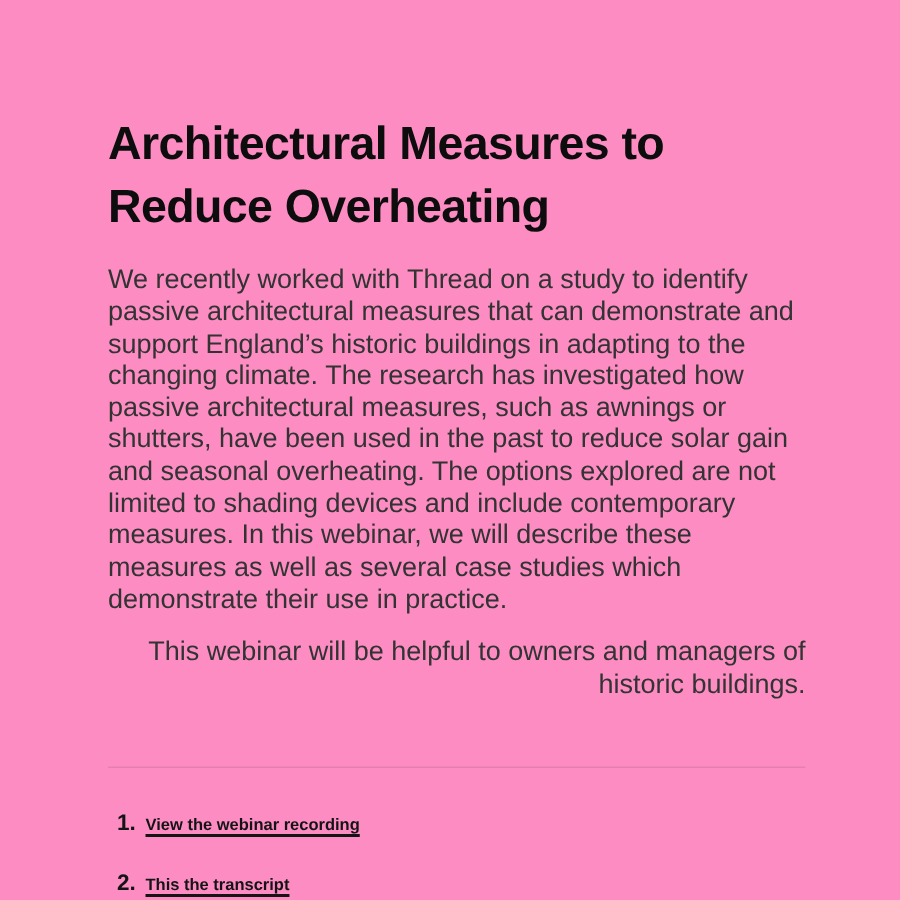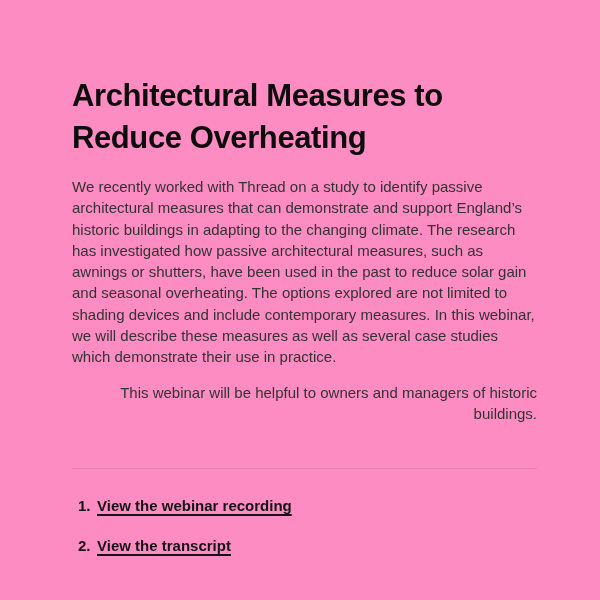--- a/index.html
+++ b/index.html
@@ -19,21 +19,21 @@
   .page-title {
     margin: 0;
     font-size: 31px;
     line-height: 42px;
     font-weight: 800;
     letter-spacing: -0.4px;
     color: #0D0D0D;
   }
   .body-paragraph {
     margin: 0;
-    font-size: 15px;
+    font-size: 18px;
     line-height: 21.3px;
     color: #333333;
   }
   .paragraph-1 { margin-top: 17px; }
   .paragraph-2 { margin-top: 14px; text-align: right; }
   .divider {
     margin-top: 44px;
     height: 1px;
     background: rgba(0, 0, 0, 0.09);
   }
@@ -48,21 +48,21 @@
     height: 20px;
   }
   .item-number {
     width: 19px;
     flex: 0 0 19px;
     font-size: 15px;
     font-weight: 700;
     color: #141414;
   }
   .item-link {
-    font-size: 15px;
+    font-size: 11px;
     font-weight: 700;
     color: #141414;
     text-decoration: underline;
     text-decoration-thickness: 1.5px;
     text-underline-offset: 3px;
     cursor: pointer;
   }
 </style>
 </head>
 <body>
@@ -79,18 +79,18 @@
 
   <div class="link-list">
 
     <div class="link-list-item">
       <span class="item-number">1.</span>
       <a class="item-link">View the webinar recording</a>
     </div>
 
     <div class="link-list-item">
       <span class="item-number">2.</span>
-      <a class="item-link">View the transcript</a>
+      <a class="item-link">This the transcript</a>
     </div>
 
   </div>
 
 </div>
 
 </body></html>

